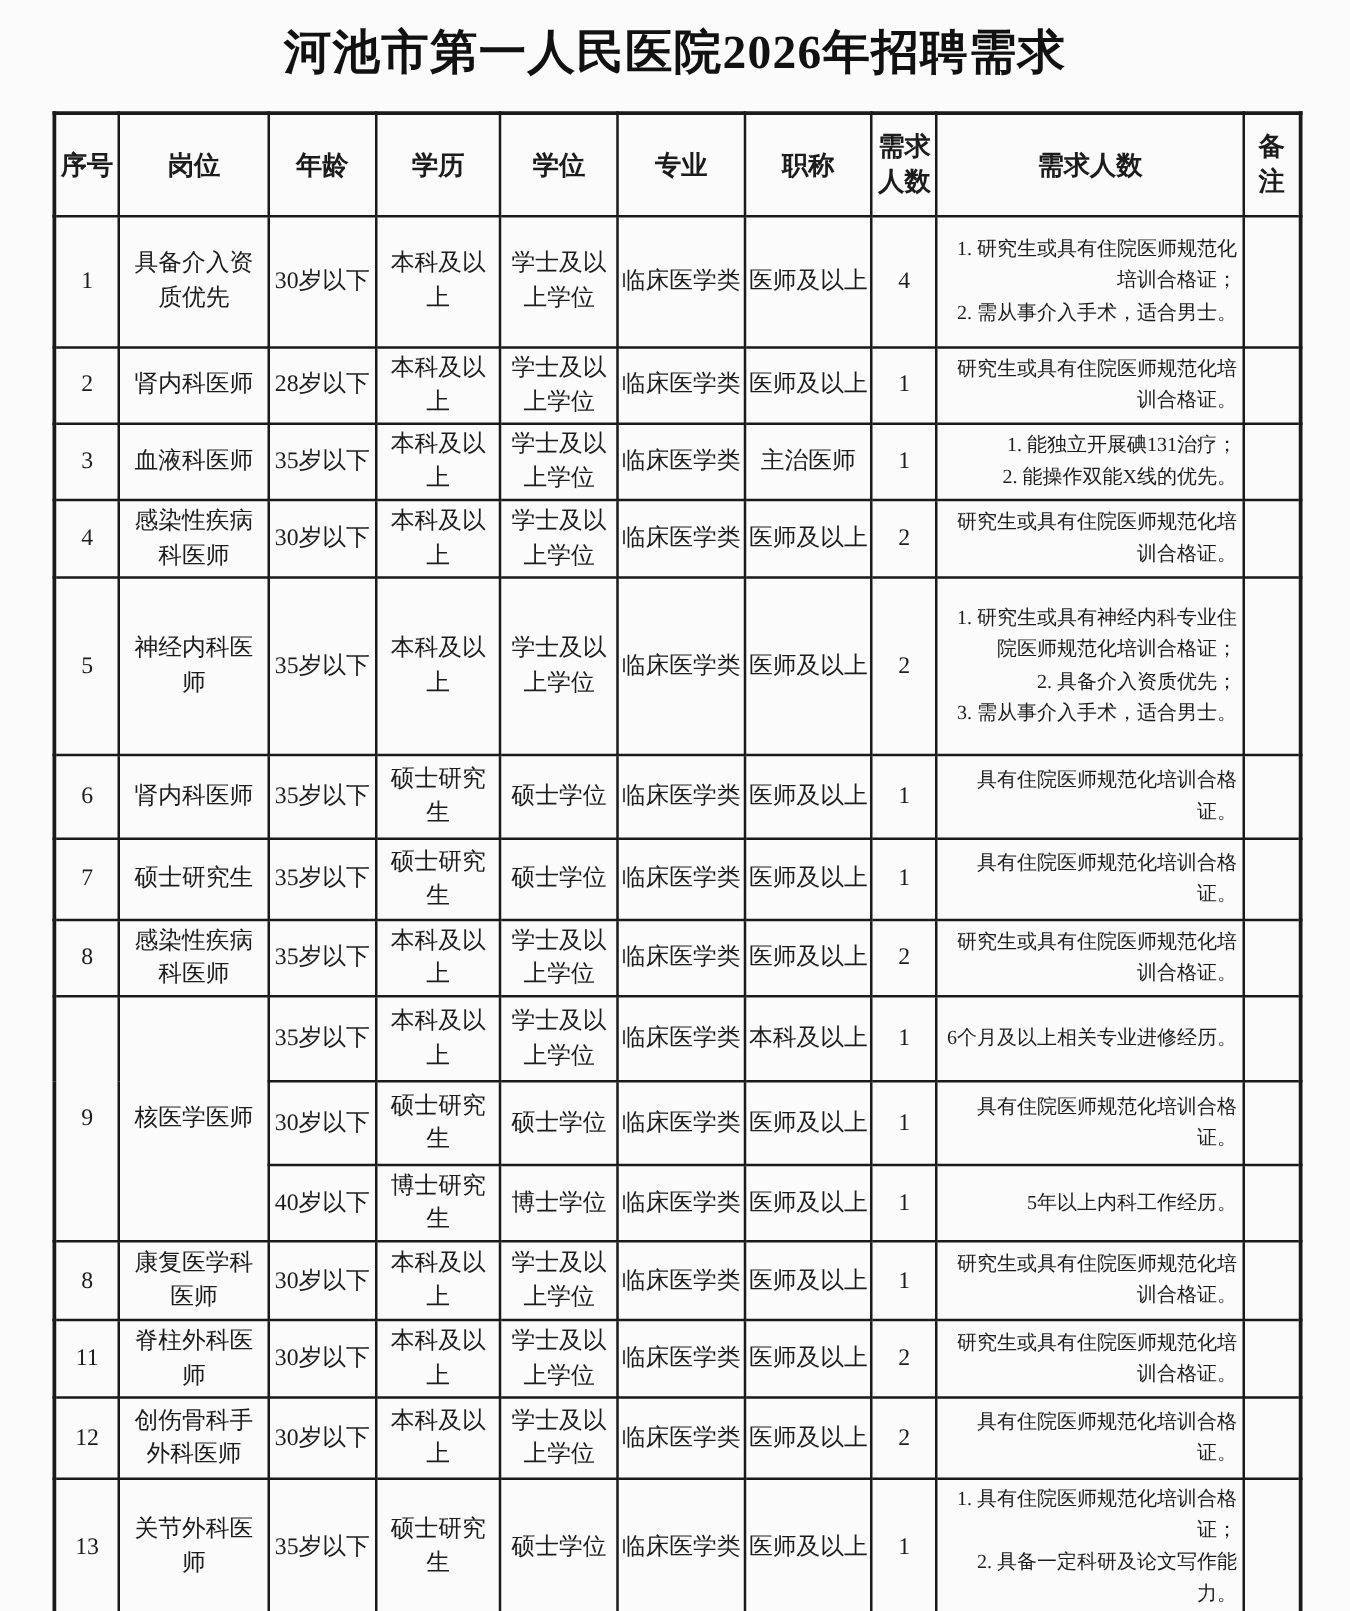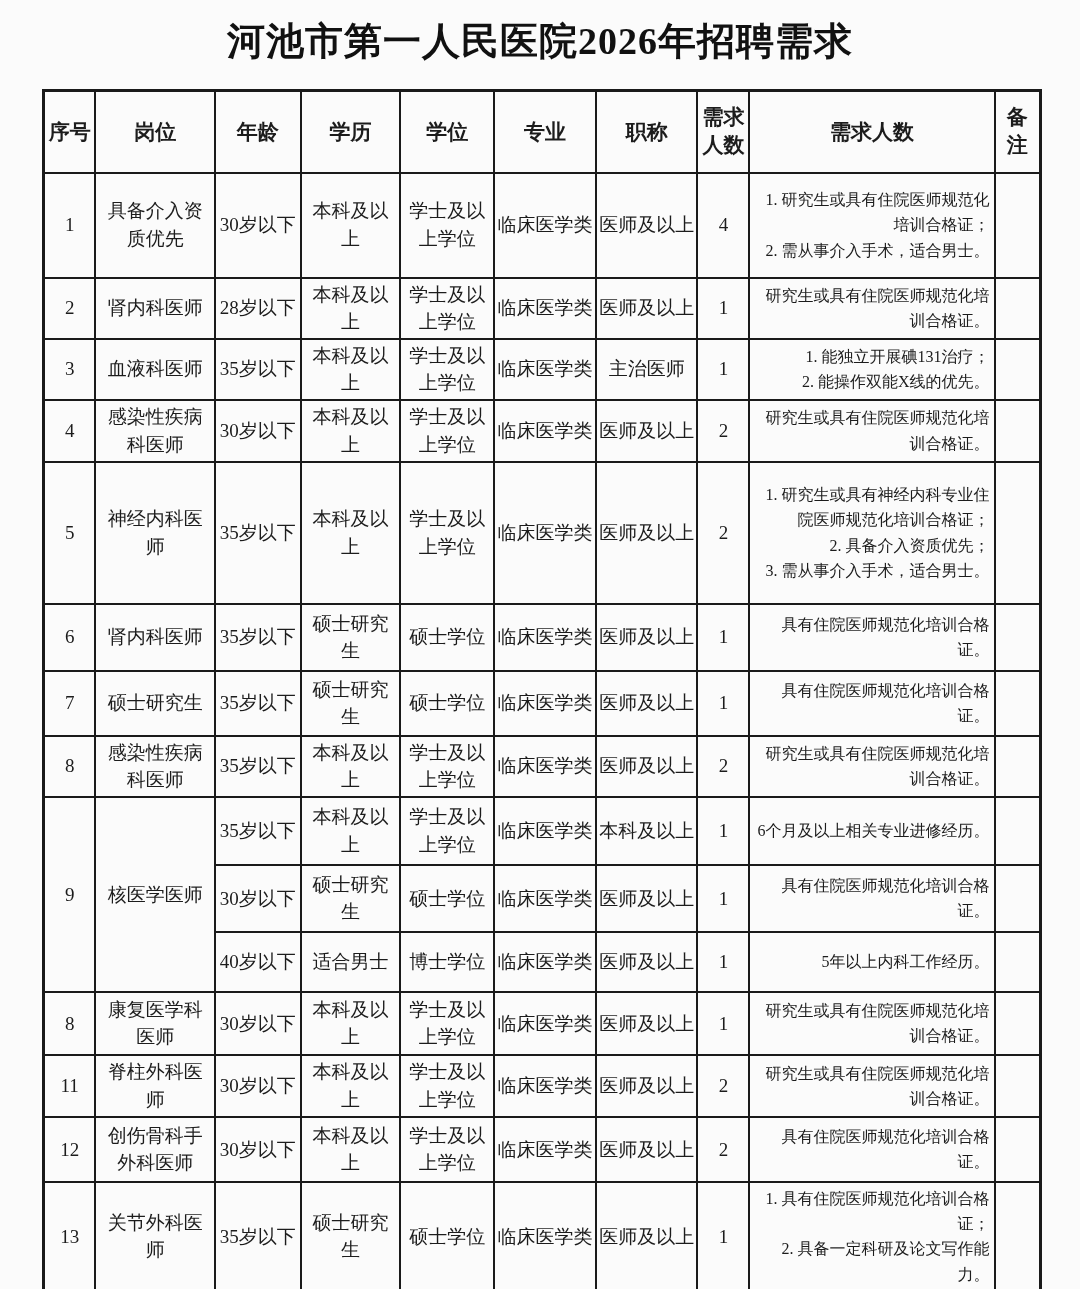--- a/index.html
+++ b/index.html
@@ -211,21 +211,21 @@
           <td class="cell-education">硕士研究生</td>
           <td class="cell-degree">硕士学位</td>
           <td class="cell-major">临床医学类</td>
           <td class="cell-title-rank">医师及以上</td>
           <td class="cell-count">1</td>
           <td class="cell-conditions">具有住院医师规范化培训合格证。</td>
           <td class="cell-remark"></td>
         </tr>
         <tr style="height: 60px;">
           <td class="cell-age">40岁以下</td>
-          <td class="cell-education">适合男士</td>
+          <td class="cell-education">博士研究生</td>
           <td class="cell-degree">博士学位</td>
           <td class="cell-major">临床医学类</td>
           <td class="cell-title-rank">医师及以上</td>
           <td class="cell-count">1</td>
           <td class="cell-conditions">5年以上内科工作经历。</td>
           <td class="cell-remark"></td>
         </tr>
         <tr style="height: 63px;">
           <td class="cell-no" rowspan="1">8</td>
           <td class="cell-position" rowspan="1">康复医学科医师</td>

